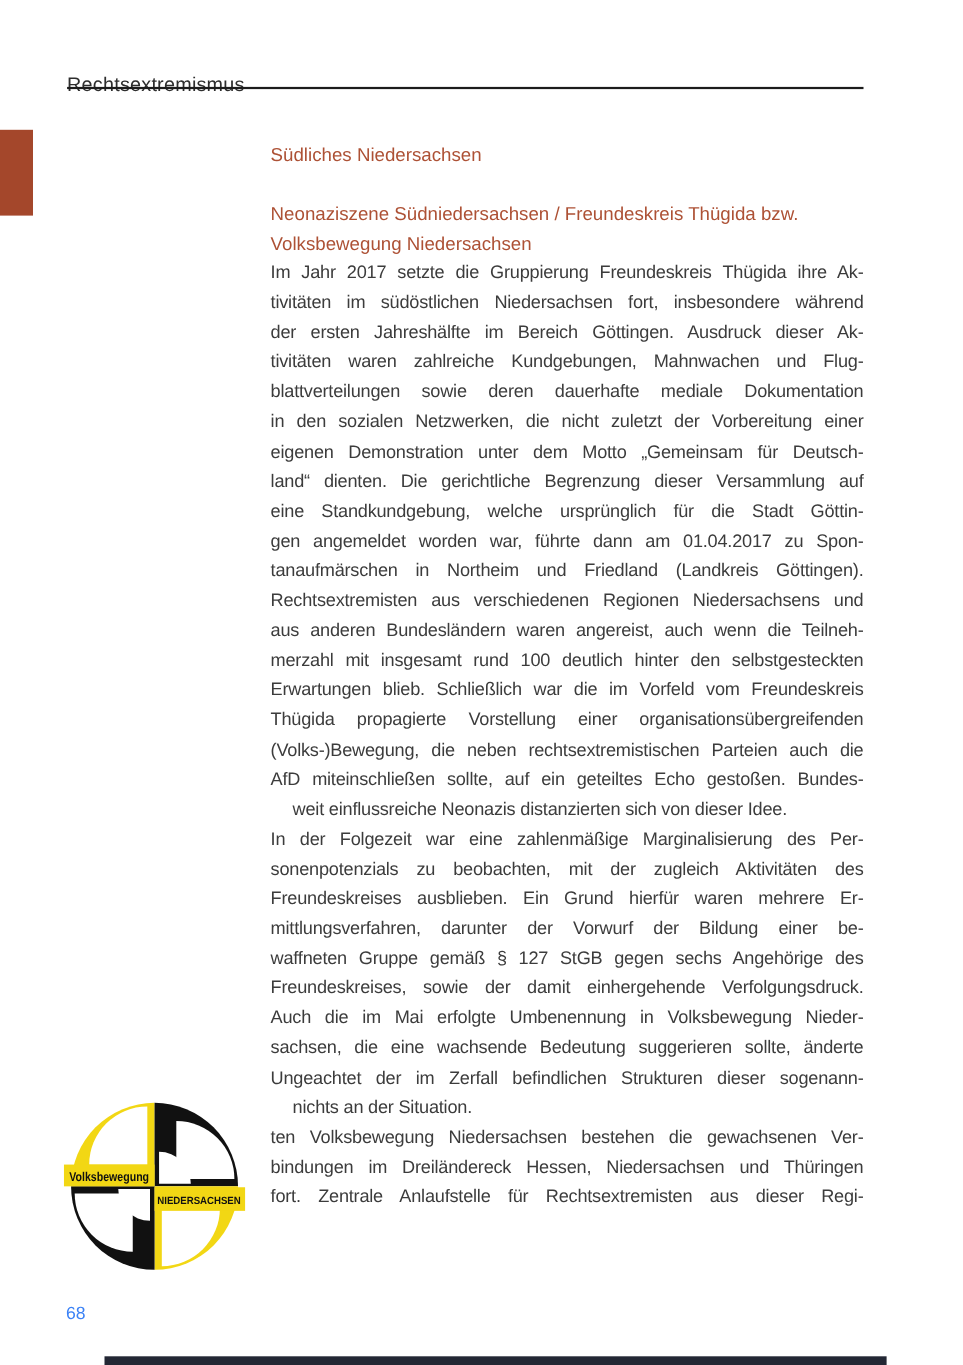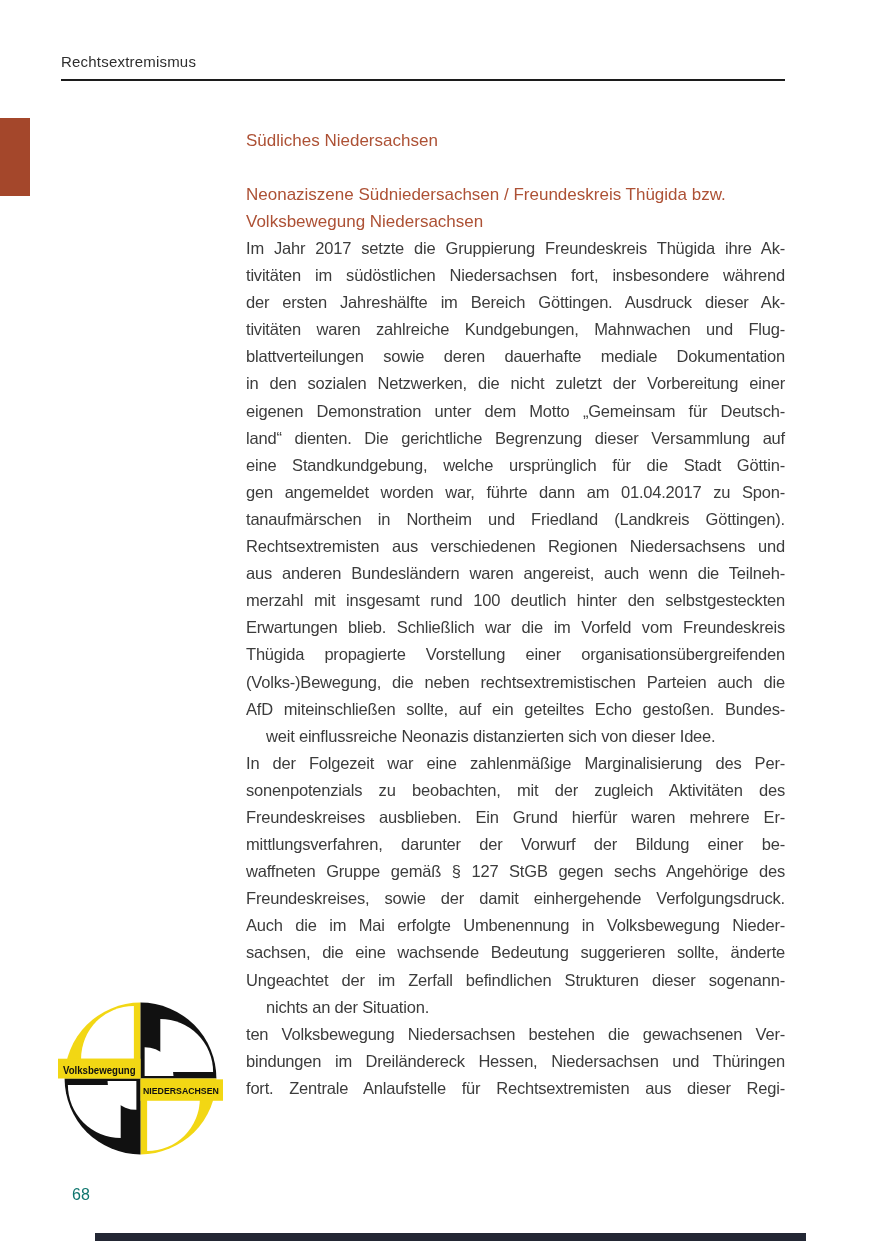--- a/index.html
+++ b/index.html
@@ -11,21 +11,21 @@
     --footer-bar:#232734;
     --logo-yellow:#f2d714;
     --logo-black:#111111;
   }
   html,body{margin:0;padding:0;background:#ffffff;}
   .page{
     position:relative;width:875px;height:1241px;background:#ffffff;
     font-family:"Liberation Sans", sans-serif;overflow:hidden;
   }
   .running-head{
-    position:absolute;left:61px;top:53px;font-size:15px;color:var(--header-text);
+    position:absolute;left:61px;top:67px;font-size:18px;color:var(--header-text);
     letter-spacing:.2px;
     text-align:center;
   }
   .head-rule{
     position:absolute;left:61px;top:79px;width:724px;height:2px;background:var(--rule);
   }
   .margin-tab{
     position:absolute;left:0;top:118px;width:30px;height:78px;background:var(--accent-tab);
   }
   .text-col{
@@ -42,21 +42,21 @@
   .line{
     font-size:16.5px;line-height:27.1px;letter-spacing:-0.2px;
     text-align:justify;text-align-last:justify;white-space:normal;
     color:var(--body-text);
   }
   .line.line-end{text-align-last:left;margin-left:20px;}
   .logo-wrap{
     position:absolute;left:58px;top:996px;width:165px;height:165px;
   }
   .page-number{
-    position:absolute;left:60px;top:1186px;font-size:16px;color:#0f766e;margin-left:12px;
+    position:absolute;left:60px;top:1186px;font-size:16px;color:#3b82f6;
   }
   .footer-bar{
     position:absolute;left:95px;bottom:0;width:711px;height:8px;background:var(--footer-bar);
   }
 </style>
 </head>
 <body>
 
 <div class="page">
 

